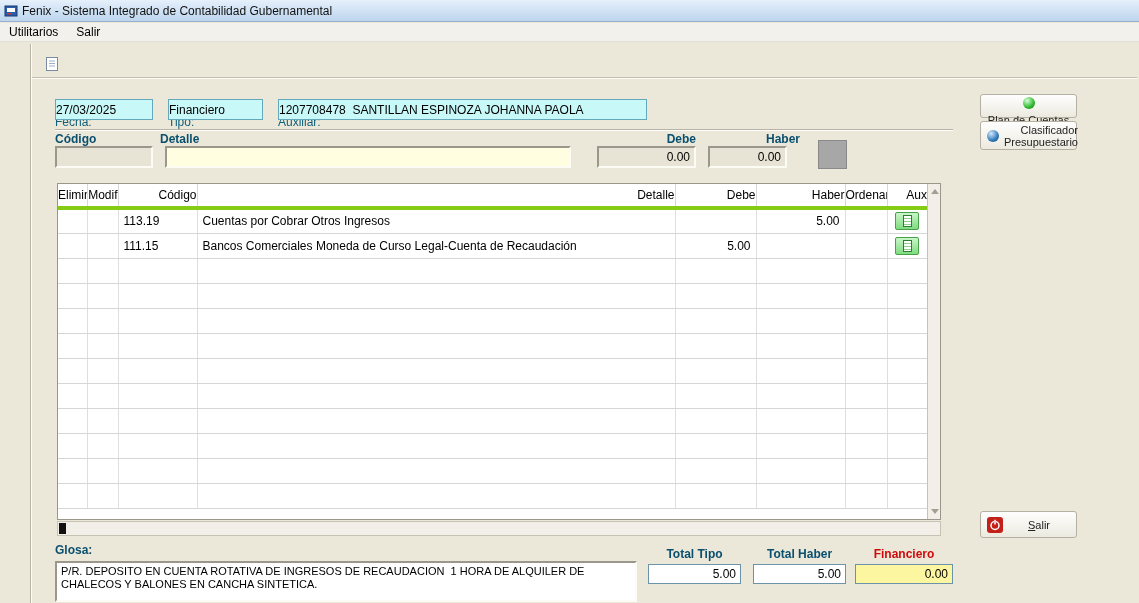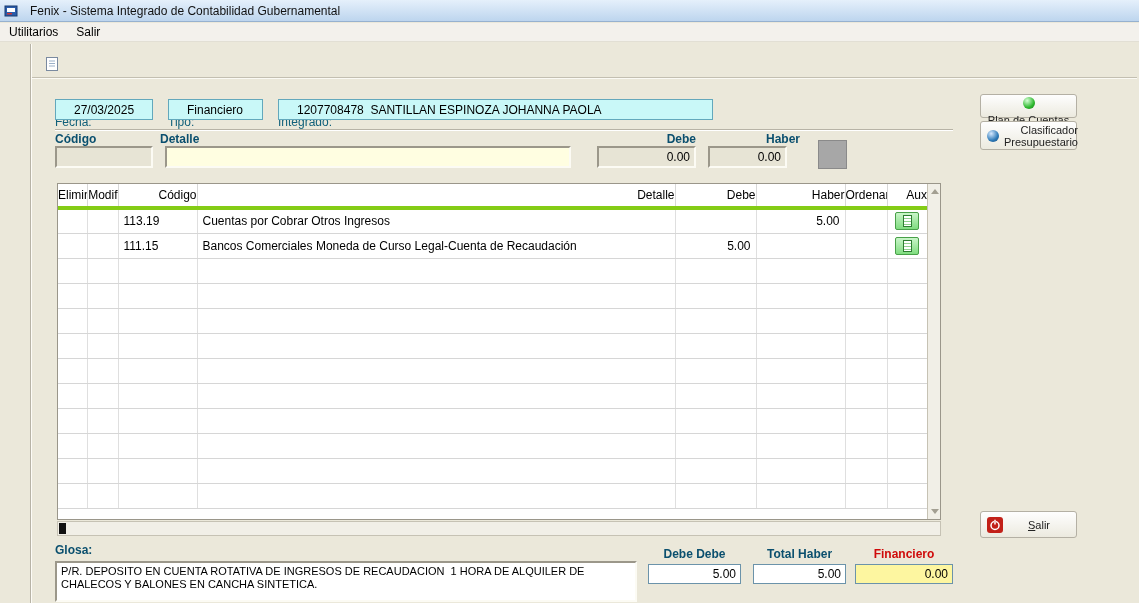--- a/index.html
+++ b/index.html
@@ -4,21 +4,21 @@
 <style>
   * { box-sizing: border-box; margin: 0; padding: 0; }
   html,body { background:#555; }
   .screen {
     position: relative; width: 1139px; height: 603px; overflow: hidden;
     background: #ebe8da; font-family: "Liberation Sans", sans-serif; font-size: 12px; color:#000;
   }
   
   #titlebar { position:absolute; left:0; top:0; width:100%; height:22px;
     background: linear-gradient(#e5f0fb, #bdd5ee); border-bottom:1px solid #96b1cf;
-    display:flex; align-items:center; gap:12px; padding-left:4px; }
+    display:flex; align-items:center; gap:4px; padding-left:4px; }
   #title-text { font-size:12px; color:#111; }
   
   #menubar { position:absolute; left:0; top:23px; width:100%; height:19px; background:#f3f1ec;
     display:flex; align-items:center; border-bottom:1px solid #e2dfd4; }
   .menu-item { padding:2px 9px; cursor:default; }
   
   #left-divider { position:absolute; left:30px; top:44px; width:1px; height:559px;
     background:#b7b3a6; box-shadow:1px 0 0 #fdfcf7; }
   #toolbar-btn { position:absolute; left:41px; top:53px; width:22px; height:22px;
     display:flex; align-items:center; justify-content:center; background:transparent; border:1px solid transparent; }
@@ -29,24 +29,24 @@
   #fecha-label { left:55px; top:84px; }
   #tipo-label  { left:168px; top:84px; }
   #aux-label   { left:278px; top:84px; }
   .blabel { position:absolute; color:#0a4f6e; font-weight:bold; }
   #codigo-label  { left:55px;  top:132px; }
   #detalle-label { left:160px; top:132px; }
   #debe-label    { left:620px; top:132px; width:76px; text-align:right; }
   #haber-label   { left:724px; top:132px; width:76px; text-align:right; }
   
   .cyanf { position:absolute; height:21px; background:#c9f8f8; border:1px solid #63a8bc;
-    font:inherit; font-family:"Liberation Sans",sans-serif; padding:0 18px; color:#000; }
+    font:inherit; font-family:"Liberation Sans",sans-serif; padding:0 0; color:#000; }
   #fecha-field { left:55px;  top:99px; width:98px; }
   #tipo-field  { left:168px; top:99px; width:95px; }
-  #aux-field   { left:278px; top:99px; width:435px; }
+  #aux-field   { left:278px; top:99px; width:369px; }
   #sep1 { position:absolute; left:55px; top:129px; width:898px; height:2px;
     border-top:1px solid #b7b3a6; border-bottom:1px solid #ffffff; }
   .sunken { position:absolute; height:22px; background:#e7e4d5; border:2px solid;
     border-color:#9b978a #fcfbf4 #fcfbf4 #9b978a; font:inherit; font-family:"Liberation Sans",sans-serif; padding:0 4px; }
   #codigo-field  { left:55px;  top:146px; width:98px; }
   #detalle-field { left:165px; top:146px; width:406px; background:#fffee1; }
   #debe-field    { left:597px; top:146px; width:99px; text-align:right; }
   #haber-field   { left:708px; top:146px; width:79px; text-align:right; }
   #mini-gray-box { position:absolute; left:818px; top:140px; width:29px; height:29px;
     background:#a7a7a7; border:1px solid #8a8a8a; }
@@ -135,21 +135,21 @@
         <line x1="5" y1="5" x2="11" y2="5" stroke="#9bb0c8"></line>
         <line x1="5" y1="7.5" x2="11" y2="7.5" stroke="#9bb0c8"></line>
         <line x1="5" y1="10" x2="11" y2="10" stroke="#9bb0c8"></line>
       </svg>
     </span>
   </button>
   <div id="toolbar-sep"></div>
 
   <span id="fecha-label" class="flabel">Fecha:</span>
   <span id="tipo-label" class="flabel">Tipo:</span>
-  <span id="aux-label" class="flabel">Integrado:</span>
+  <span id="aux-label" class="flabel">Auxiliar:</span>
   <input id="fecha-field" class="cyanf" value="27/03/2025" style="">
   <input id="tipo-field" class="cyanf" value="Financiero" style="">
   <input id="aux-field" class="cyanf" value="1207708478  SANTILLAN ESPINOZA JOHANNA PAOLA" style="">
 
   <div id="sep1"></div>
 
   <span id="codigo-label" class="blabel">Código</span>
   <span id="detalle-label" class="blabel">Detalle</span>
   <span id="debe-label" class="blabel">Debe</span>
   <span id="haber-label" class="blabel">Haber</span>
@@ -333,21 +333,21 @@
         <rect width="16" height="16" rx="3" fill="#c22018"></rect>
         <circle cx="8" cy="8.5" r="4" fill="none" stroke="#fff" stroke-width="1.5"></circle>
         <rect x="6.9" y="2.2" width="2.2" height="4" fill="#c22018"></rect>
         <line x1="8" y1="2.8" x2="8" y2="7.5" stroke="#fff" stroke-width="1.5"></line>
       </svg>
     </span>
     <span class="one"><span class="u">S</span><span>alir</span></span>
   </button>
 
   <span id="glosa-label" class="blabel">Glosa:</span>
-  <span id="tdebe-label" class="blabel">Debe Debe</span>
+  <span id="tdebe-label" class="blabel">Total Tipo</span>
   <span id="thaber-label" class="blabel">Total Haber</span>
   <span id="dif-label" class="blabel">Financiero</span>
   <textarea id="glosa-box" style="">P/R. DEPOSITO EN CUENTA ROTATIVA DE INGRESOS DE RECAUDACION  1 HORA DE ALQUILER DE CHALECOS Y BALONES EN CANCHA SINTETICA.</textarea>
   <input id="tdebe-field" class="totf" value="5.00" style="">
   <input id="thaber-field" class="totf" value="5.00" style="">
   <input id="dif-field" class="totf" value="0.00" style="">
 
 </div>
 
 </body></html>

